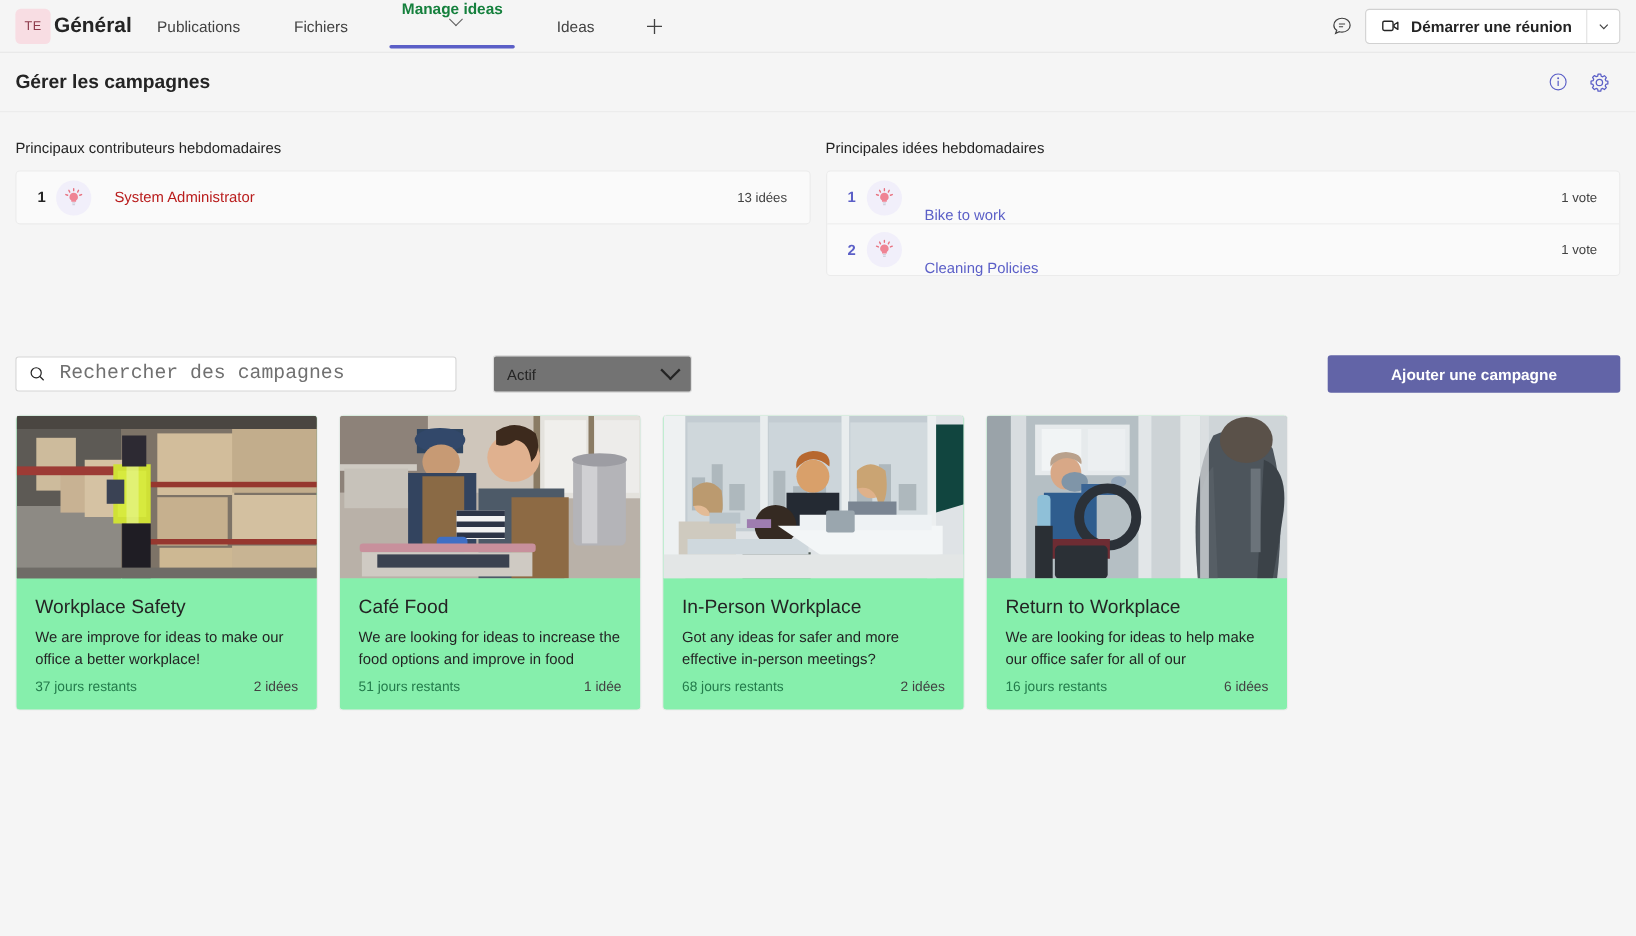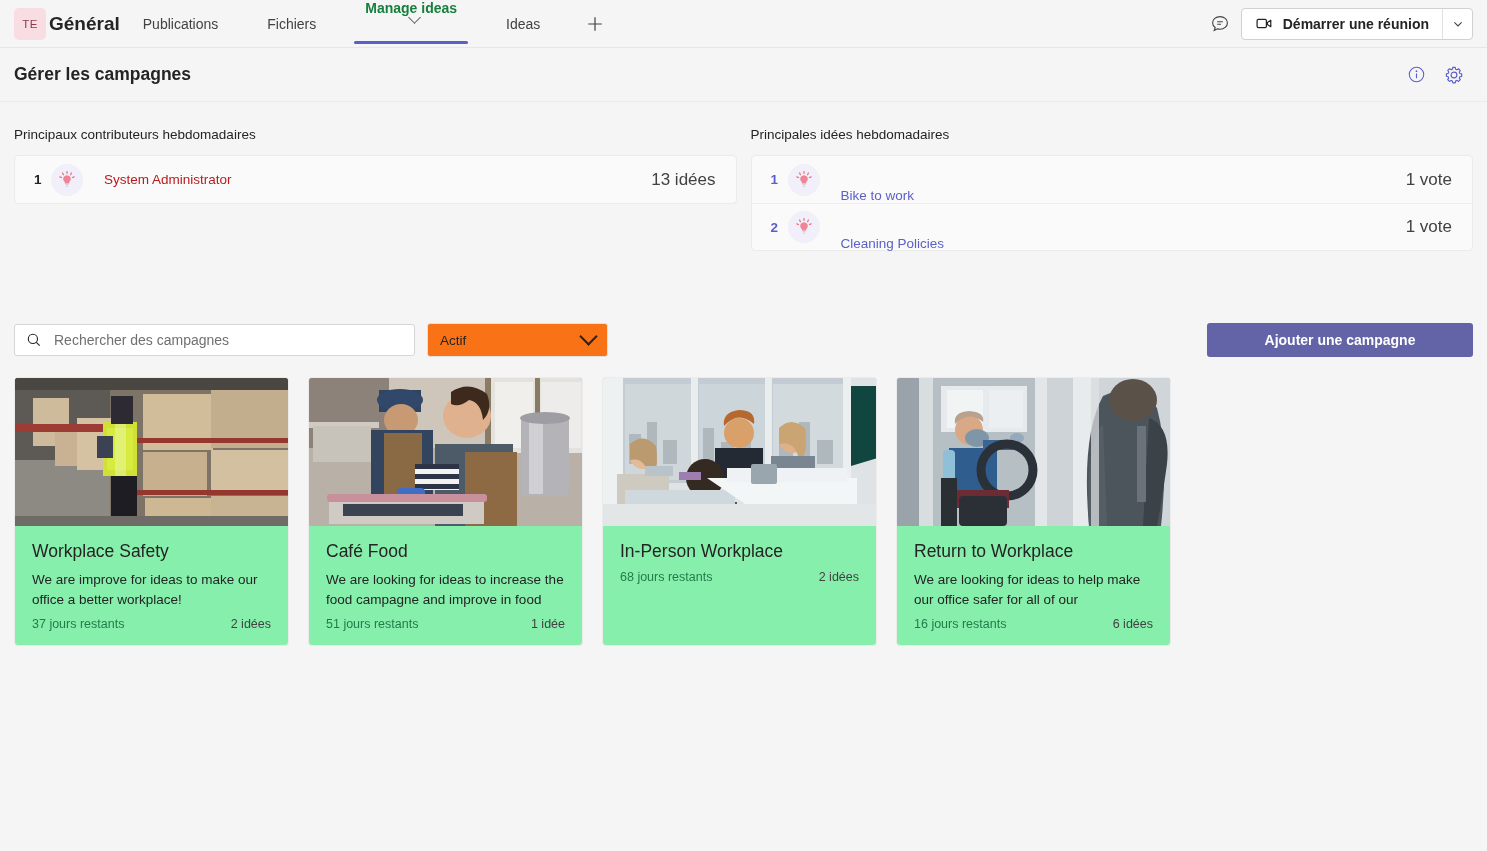--- a/index.html
+++ b/index.html
@@ -175,51 +175,51 @@
     border-radius: 50%;
     background: #f1effa;
     margin-right: 21px;
     flex: 0 0 auto;
     display: flex; align-items: center; justify-content: center;
   }
   .row-label { font-size: 13.5px; color: #b91c1c; }
   .row-label.link { color: #5b5fc7; cursor: pointer; margin-top: 32px; }
   .row-meta {
     margin-left: auto;
-    font-size: 17px;
+    font-size: 12px;
     color: #424242;
   }
 
   
   .toolbar {
     display: flex; align-items: center;
     padding-top: 72px;
   }
   .search-box {
     width: 401px; height: 32px;
     background: #ffffff;
     border: 1px solid #d6d6d6;
     border-radius: 3px;
     display: flex; align-items: center;
     padding: 0 11px;
     gap: 10px;
   }
   .search-box input {
     border: 0; outline: 0;
     flex: 1;
-    font-size: 14px;
-    font-family: Liberation Sans, sans-serif;
+    font-size: 18px;
+    font-family: Liberation Mono, monospace;
     color: #404040;
     background: transparent;
   }
   .search-box input::placeholder { color: #707070; }
   .select-box {
-    margin-left: 12px;
+    margin-left: 33px;
     width: 181px; height: 34px;
-    background: #f97316;
+    background: #737373;
     border: 1px solid #e0e0e0;
     border-radius: 3px;
     display: flex; align-items: center;
     padding: 0 12px;
     font-size: 13.5px;
     color: #242424;
     cursor: pointer;
   }
   .select-box .caret {
     margin-left: auto;
@@ -498,21 +498,21 @@
           <path d="M106 86 h44 v26 h-44z" fill="#f2f2f2"></path>
           <path d="M106 86 h44 v5 h-44z M106 96 h44 v5 h-44z M106 106 h44 v5 h-44z" fill="#2c3446"></path>
           <rect x="88" y="110" width="28" height="14" rx="4" fill="#3f6fc4"></rect>
           <rect x="18" y="116" width="160" height="8" rx="3" fill="#c8909c"></rect>
           <rect x="20" y="124" width="155" height="22" fill="#cfcac3"></rect>
           <rect x="34" y="126" width="120" height="12" fill="#3b4250"></rect>
         </svg>
       </div>
       <div class="card-body">
         <div class="card-title">Café Food</div>
-        <div class="card-desc">We are looking for ideas to increase the food campagne and improve in food</div>
+        <div class="card-desc">We are looking for ideas to increase the food options and improve in food</div>
         <div class="card-foot">
           <span class="card-days">51 jours restants</span>
           <span class="card-ideas">1 idée</span>
         </div>
       </div>
     </div>
 
     <div class="card">
       <div class="card-img">
         <svg width="275" height="148" viewBox="0 0 275 148" preserveAspectRatio="none">
@@ -552,20 +552,21 @@
           <path d="M104 100 h150 v26 l-100 8 z" fill="#f3f6f7"></path>
           <path d="M124 90 h120 v14 h-120z" fill="#eef2f4"></path>
           <rect x="148" y="86" width="26" height="20" rx="2" fill="#9aa6ae"></rect>
           <rect x="42" y="88" width="28" height="10" fill="#b9c4ca"></rect>
           <rect x="76" y="94" width="22" height="8" fill="#9e7db0"></rect>
           <rect x="0" y="126" width="275" height="22" fill="#e3e6e6"></rect>
         </svg>
       </div>
       <div class="card-body">
         <div class="card-title">In-Person Workplace</div>
+        <div class="card-desc">Got any ideas for safer and more effective in-person meetings?</div>
         <div class="card-foot">
           <span class="card-days">68 jours restants</span>
           <span class="card-ideas">2 idées</span>
         </div>
       </div>
     </div>
 
     <div class="card">
       <div class="card-img">
         <svg width="275" height="148" viewBox="0 0 275 148" preserveAspectRatio="none">

